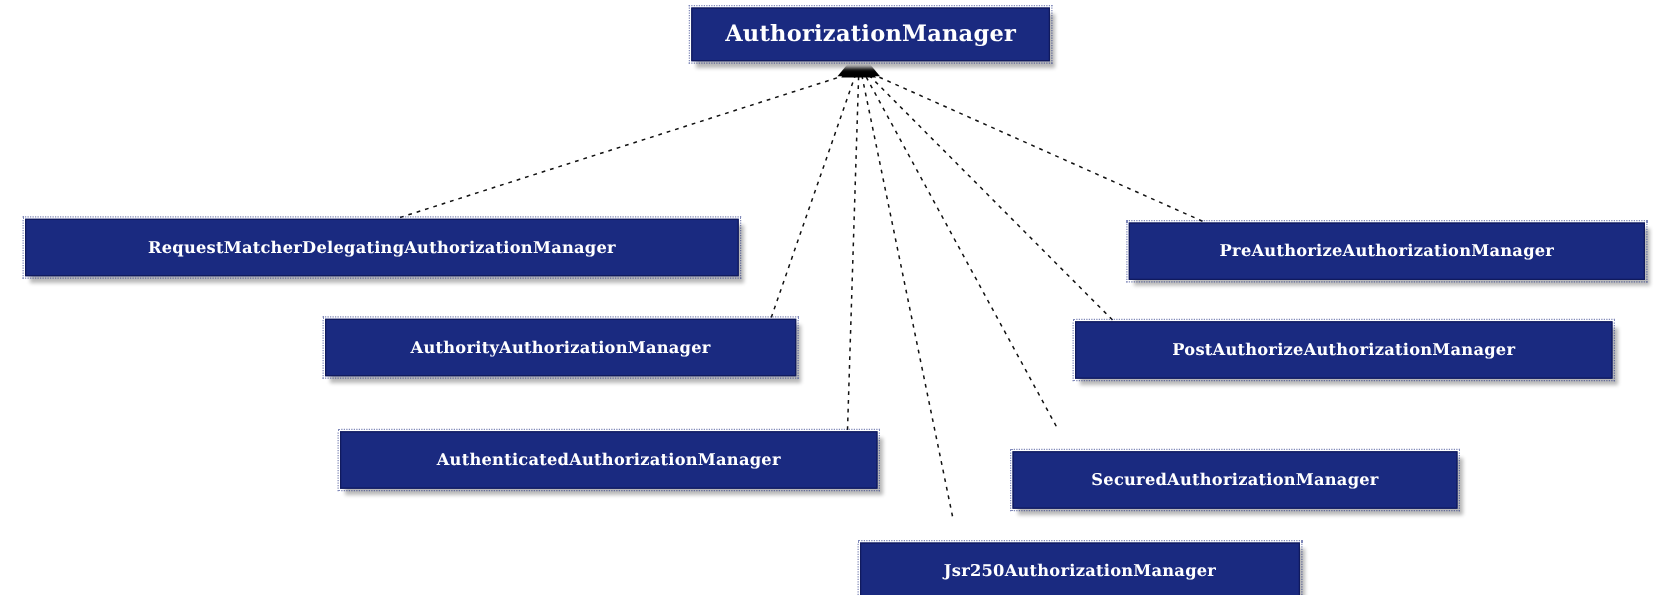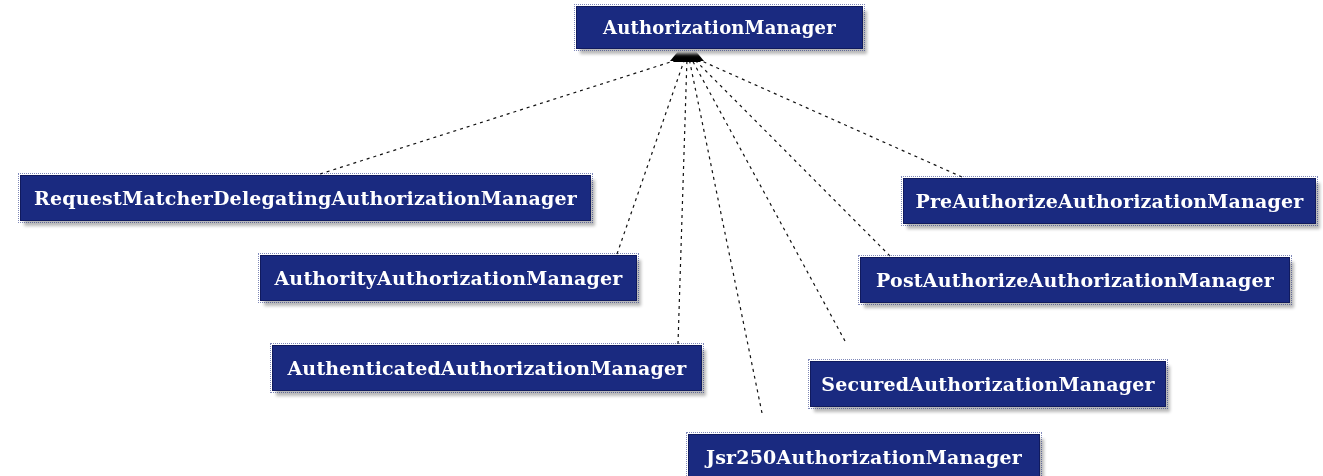--- a/index.html
+++ b/index.html
@@ -24,33 +24,33 @@
     pointer-events: none;
   }
   .node {
     position: absolute;
     display: flex;
     align-items: center;
     justify-content: center;
     background: #1a2a80;
     color: #ffffff;
     font-weight: bold;
-    font-size: 19px;
+    font-size: 13px;
     letter-spacing: 0.2px;
     text-align: center;
     border: 1px solid #101a5e;
     box-shadow: 4px 5px 3px #b9b9b9;
     box-sizing: border-box;
     white-space: nowrap;
     
     outline: 1px dotted rgba(26,42,128,0.55);
     outline-offset: 1px;
   }
   .node-root {
-    left: 576px; top: 6px; width: 287px; height: 43px;
+    left: 553px; top: 6px; width: 287px; height: 43px;
     font-size: 18px;
   }
   .node-requestmatcher { left: 20px;  top: 175px; width: 571px; height: 46px; }
   .node-authority      { left: 260px; top: 255px; width: 377px; height: 46px; }
   .node-authenticated  { left: 272px; top: 345px; width: 430px; height: 46px; }
   .node-jsr250         { left: 688px; top: 434px; width: 352px; height: 46px; align-items: center; }
   .node-secured        { left: 810px; top: 342px; width: 356px; height: 46px; margin-top: 19px; }
   .node-postauthorize  { left: 860px; top: 257px; width: 430px; height: 46px; }
   .node-preauthorize   { left: 903px; top: 178px; width: 413px; height: 46px; }
 </style>

